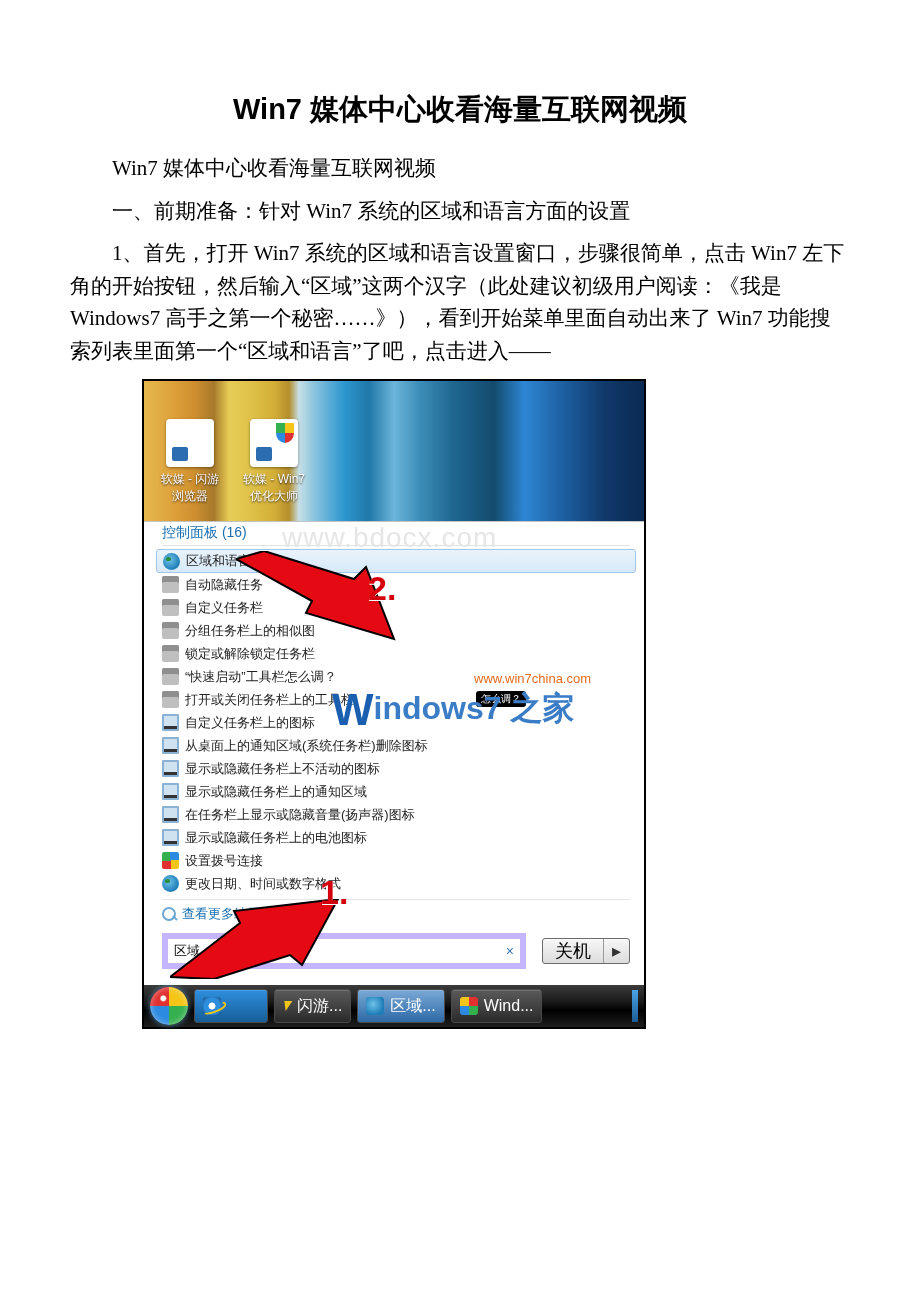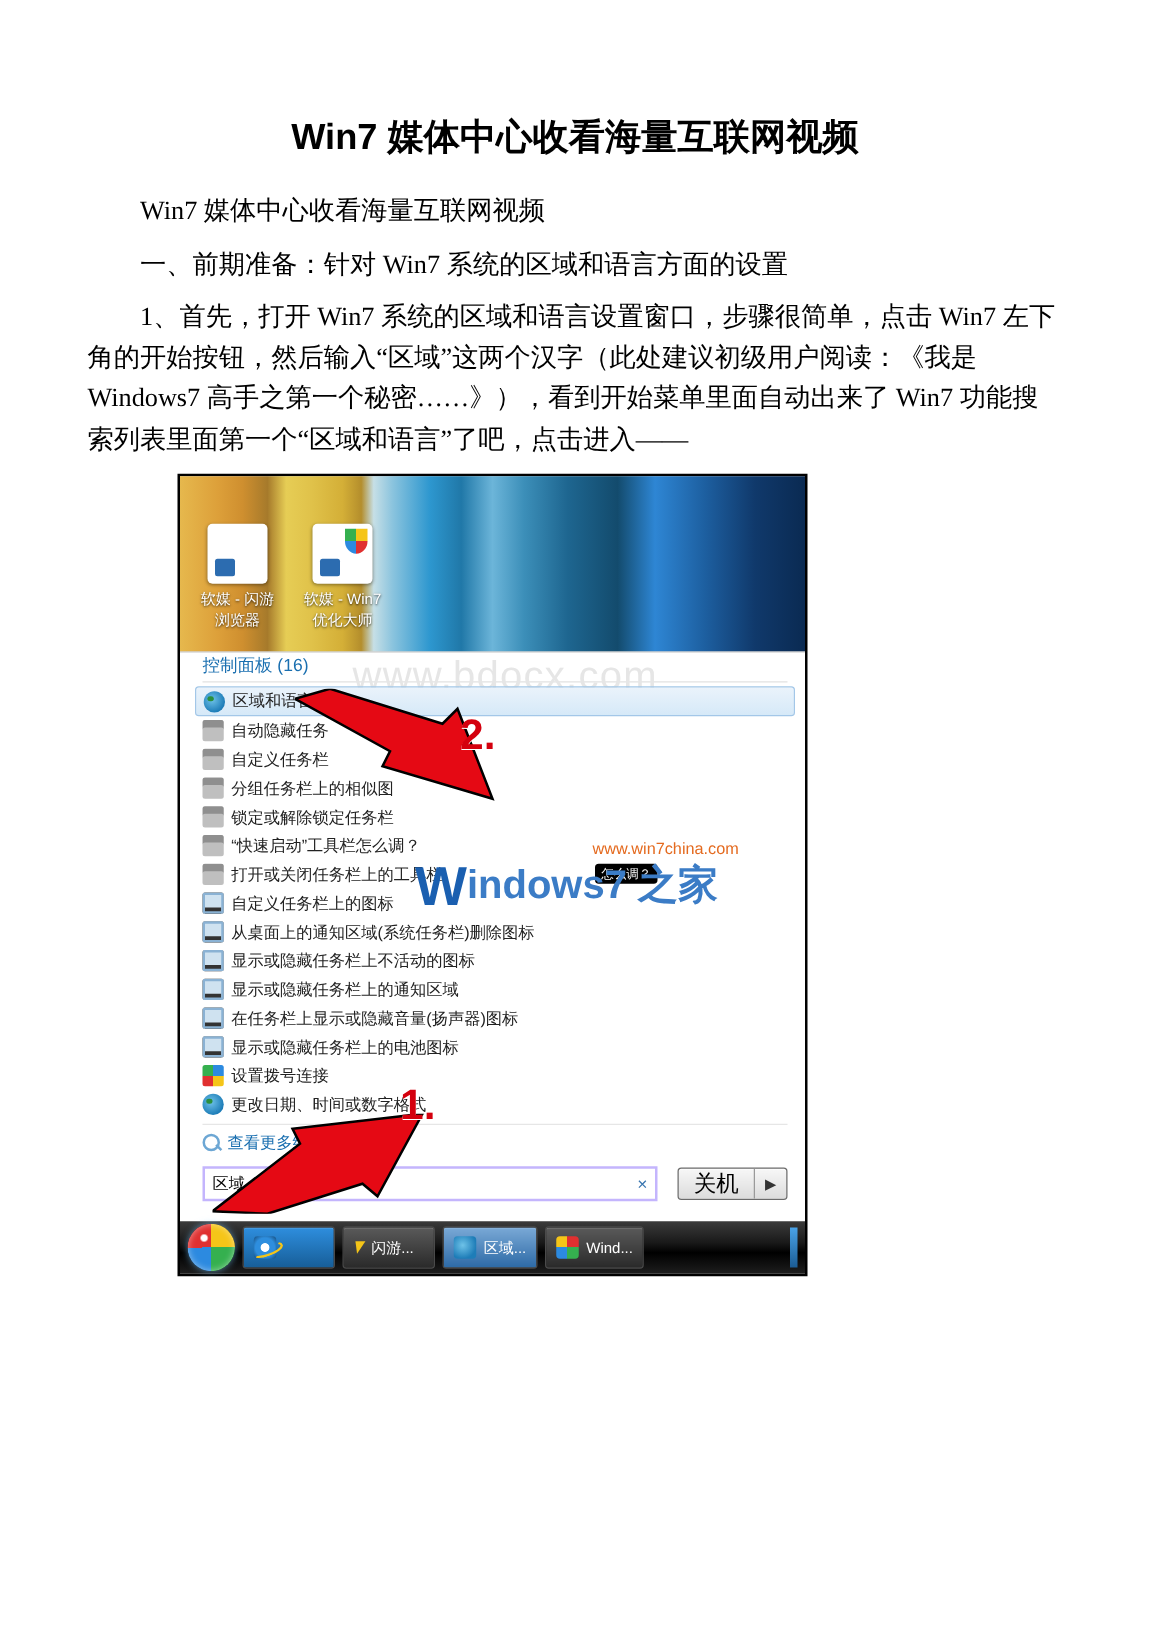--- a/index.html
+++ b/index.html
@@ -96,21 +96,21 @@
     color:#1a6fb0;
     font-size:14px;
     margin-bottom:3px;
     border-bottom: 1px solid #e2e2e2;
     padding-bottom: 3px;
     position: relative;
   }
   .wm-bg {
     position:absolute;
     left:120px; top:-2px;
-    font-size:32px;
+    font-size:28px;
     color:#e6e6e6;
     letter-spacing:1px;
     font-family: Arial, sans-serif;
     white-space:nowrap;
   }
   .row {
     display:flex; align-items:center;
     gap:6px;
     padding:2.5px 0;
     color:#222;
@@ -142,21 +142,21 @@
     border-top:1px solid #e6e6e6;
     margin-top:4px;
   }
 
   .search-bar{
     margin:8px 0 10px 0;
     display:flex;gap:16px;align-items:center;
   }
   .search-input{
     flex:1;
-    border:2px solid #c4b5fd;
+    border:6px solid #c4b5fd;
     background:#fff;
     height:24px;
     display:flex;align-items:center;
     padding:0 6px;
     font-size:13px;
     position:relative;
   }
   .search-input .x{
     color:#3a76b0;font-size:14px;margin-left:auto;
   }
@@ -186,21 +186,21 @@
     width:38px;height:38px;border-radius:50%;
     background:radial-gradient(circle at 35% 30%, #fff 0 6%, transparent 10%),
                conic-gradient(#f5c518 0 25%, #35b04f 0 50%, #2c8ae0 0 75%, #e03030 0 100%);
     box-shadow:0 0 6px rgba(120,200,255,.6), inset 0 0 6px rgba(255,255,255,.5);
   }
   .tbtn{
     height:32px;min-width:56px;
     border:1px solid #4a4a4a;border-radius:3px;
     background:linear-gradient(#5a5a5a,#2a2a2a);
     display:flex;align-items:center;gap:6px;
-    padding:0 8px;color:#fff;font-size:12px;
+    padding:0 8px;color:#fff;font-size:16px;
     box-shadow:inset 0 1px 0 rgba(255,255,255,.15);
   }
   .tbtn.ie{background:linear-gradient(#2e8ede,#175e98);}
   .tbtn.active{background:linear-gradient(#7aa9d6,#2d6aa6);}
   .tbtn .tb-ic{width:18px;height:18px;border-radius:3px;}
   .ie-ic{border-radius:50%;background:radial-gradient(circle,#fff 0 25%,#2e8ede 30% 60%,#164a78 100%);position:relative;}
   .ie-ic::after{content:"";position:absolute;left:-2px;top:6px;width:22px;height:6px;border:2px solid #f5c518;border-radius:50%;border-top-color:transparent;border-left-color:transparent;transform:rotate(-20deg);}
   .bolt-ic{width:0;height:0;border-left:4px solid transparent;border-right:4px solid transparent;border-top:10px solid #f5c518;transform:skewX(-15deg);}  
   .globe-ic{width:18px;height:18px;border-radius:50%;background:radial-gradient(circle at 40% 40%,#6ec2e8,#1e7db8 70%);}
   .flag-ic{width:18px;height:18px;background:conic-gradient(#e03030 0 25%,#35b04f 0 50%,#2c8ae0 0 75%,#f5c518 0 100%);} 

